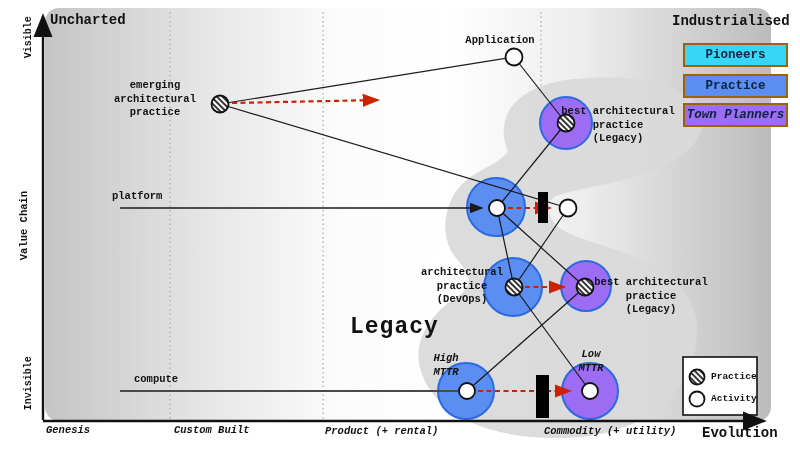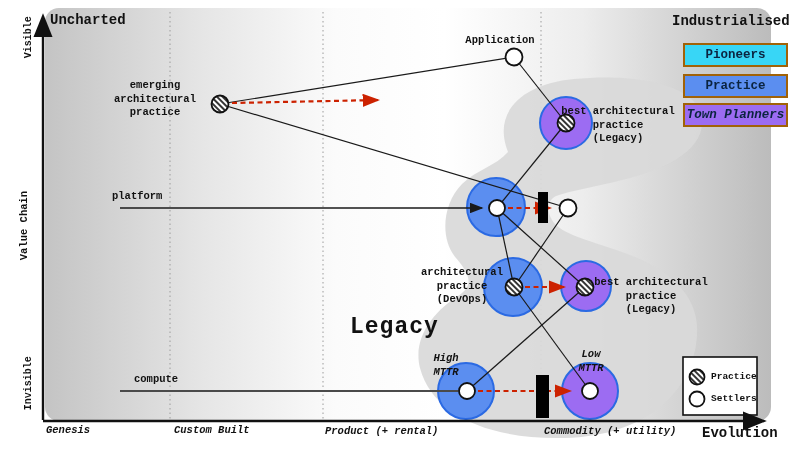--- a/index.html
+++ b/index.html
@@ -177,15 +177,15 @@
   </div>
   <div class="lbl b i s10 ctr stack" style="left:561px;top:338px;width:60px;">
     <div>Low</div>
     <div>MTTR</div>
   </div>
   <div class="lbl b s10" style="left:114px;top:373px;margin-left:20px;">compute</div>
 
   <div id="legacy-label" class="lbl b">Legacy</div>
 
   <div class="sym-lbl" style="top:371px;">Practice</div>
-  <div class="sym-lbl" style="top:393px;">Settlers</div>
+  <div class="sym-lbl" style="top:393px;">Activity</div>
 
 </div>
 
 </body></html>

